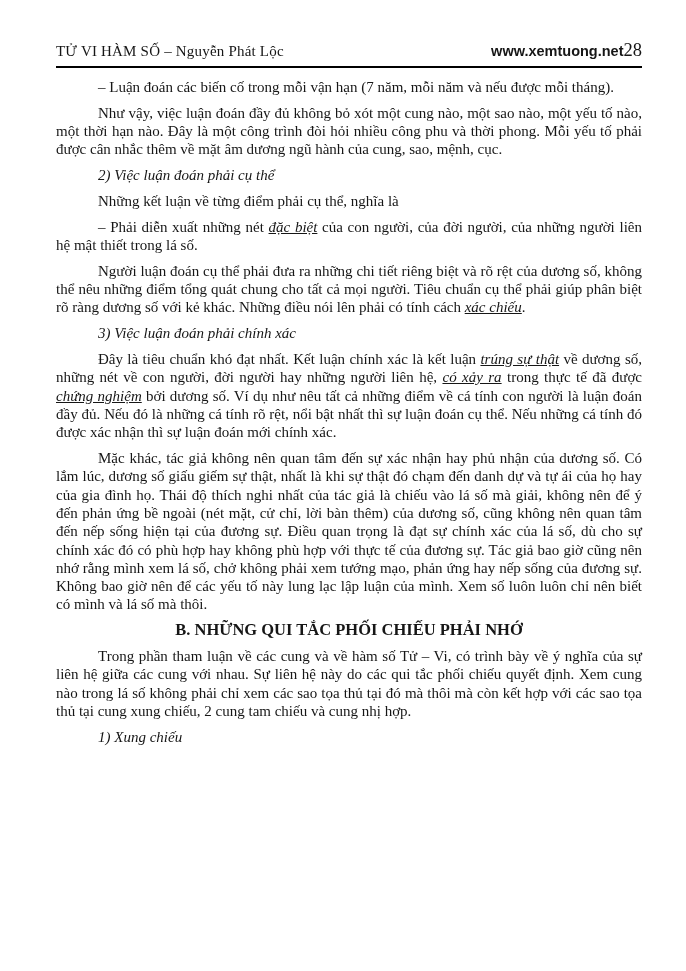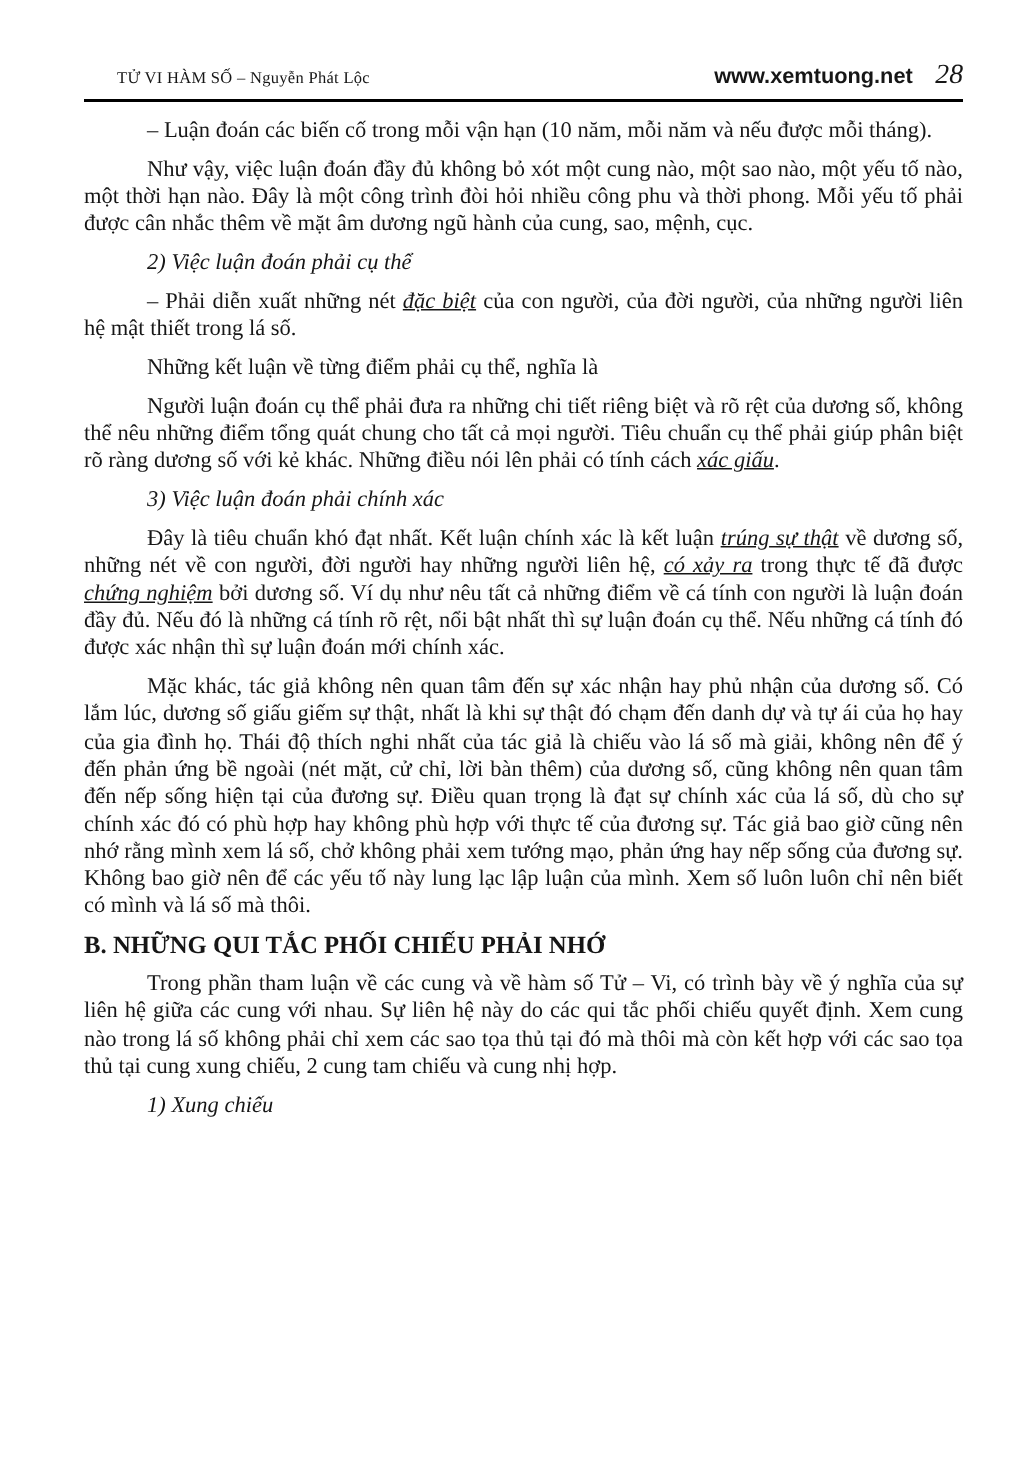--- a/index.html
+++ b/index.html
@@ -17,79 +17,76 @@
     box-sizing: border-box;
     padding: 40px 44px 0 56px;
     overflow: hidden;
   }
   .header-row {
     display: flex;
     justify-content: space-between;
     align-items: baseline;
   }
   .book-title {
-    font-size: 11px;
+    font-size: 15px;
     letter-spacing: 0.2px;
     white-space: nowrap;
-    margin-left: 22px;
   }
   .header-right { white-space: nowrap; }
   .site {
     font-family: "Liberation Sans", "DejaVu Sans", sans-serif;
     font-weight: bold;
     font-size: 14.5px;
   }
   .pageno {
-    font-style: italic;
     font-size: 18.5px;
-    margin-left: 15px;
   }
   .header-rule {
     border: 0;
     border-top: 2px solid #000000;
     margin: 5px 0 0 0;
   }
   .doc {
     margin-top: 10px;
     font-size: 15px;
     line-height: 18.3px;
     text-align: justify;
   }
   .doc p { margin: 0 0 7.5px 0; }
   p.para { text-indent: 42px; }
   p.sub  { text-indent: 42px; font-style: italic; }
   p.heading {
     margin-top: 4px;
     font-weight: bold;
     font-size: 16.5px;
     text-indent: 0;
-    text-align: left;
+    text-align: center;
   }
   .u  { }
   .iu { font-style: italic; text-decoration: underline; }
 </style>
 </head>
 <body>
 
 <div class="page">
   <div class="header">
     <div class="header-row">
       <span class="book-title">TỬ VI HÀM SỐ – Nguyễn Phát Lộc</span>
       <span class="header-right"><span class="site">www.xemtuong.net</span><span class="pageno">28</span></span>
     </div>
     <div class="header-rule"></div>
   </div>
 
   <div class="doc">
-      <p class="para"><span>– Luận đoán các biến cố trong mỗi vận hạn (10 năm, mỗi năm và nếu được mỗi tháng).</span></p>
+      <p class="para"><span>– Luận đoán các biến cố trong mỗi vận hạn (7 năm, mỗi năm và nếu được mỗi tháng).</span></p>
       <p class="para"><span>Như vậy, việc luận đoán đầy đủ không bỏ xót một cung nào, một sao nào, một yếu tố nào, một thời hạn nào. Đây là một công trình đòi hỏi nhiều công phu và thời phong. Mỗi yếu tố phải được cân nhắc thêm về mặt âm dương ngũ hành của cung, sao, mệnh, cục.</span></p>
       <p class="sub"><span>2) </span><span class="u">Việc luận đoán phải cụ thể</span></p>
+      <p class="para"><span>Những kết luận về từng điểm phải cụ thể, nghĩa là</span></p>
       <p class="para"><span>– Phải diễn xuất những nét </span><span class="iu">đặc biệt</span><span> của con người, của đời người, của những người liên hệ mật thiết trong lá số.</span></p>
-      <p class="para"><span>Những kết luận về từng điểm phải cụ thể, nghĩa là</span></p>
-      <p class="para"><span>Người luận đoán cụ thể phải đưa ra những chi tiết riêng biệt và rõ rệt của dương số, không thể nêu những điểm tổng quát chung cho tất cả mọi người. Tiêu chuẩn cụ thể phải giúp phân biệt rõ ràng dương số với kẻ khác. Những điều nói lên phải có tính cách </span><span class="iu">xác giấu</span><span>.</span></p>
+      <p class="para"><span>Người luận đoán cụ thể phải đưa ra những chi tiết riêng biệt và rõ rệt của dương số, không thể nêu những điểm tổng quát chung cho tất cả mọi người. Tiêu chuẩn cụ thể phải giúp phân biệt rõ ràng dương số với kẻ khác. Những điều nói lên phải có tính cách </span><span class="iu">xác chiếu</span><span>.</span></p>
       <p class="sub"><span>3) </span><span class="u">Việc luận đoán phải chính xác</span></p>
       <p class="para"><span>Đây là tiêu chuẩn khó đạt nhất. Kết luận chính xác là kết luận </span><span class="iu">trúng sự thật</span><span> về dương số, những nét về con người, đời người hay những người liên hệ, </span><span class="iu">có xảy ra</span><span> trong thực tế đã được </span><span class="iu">chứng nghiệm</span><span> bởi dương số. Ví dụ như nêu tất cả những điểm về cá tính con người là luận đoán đầy đủ. Nếu đó là những cá tính rõ rệt, nổi bật nhất thì sự luận đoán cụ thể. Nếu những cá tính đó được xác nhận thì sự luận đoán mới chính xác.</span></p>
       <p class="para"><span>Mặc khác, tác giả không nên quan tâm đến sự xác nhận hay phủ nhận của dương số. Có lắm lúc, dương số giấu giếm sự thật, nhất là khi sự thật đó chạm đến danh dự và tự ái của họ hay của gia đình họ. Thái độ thích nghi nhất của tác giả là chiếu vào lá số mà giải, không nên để ý đến phản ứng bề ngoài (nét mặt, cử chỉ, lời bàn thêm) của dương số, cũng không nên quan tâm đến nếp sống hiện tại của đương sự. Điều quan trọng là đạt sự chính xác của lá số, dù cho sự chính xác đó có phù hợp hay không phù hợp với thực tế của đương sự. Tác giả bao giờ cũng nên nhớ rằng mình xem lá số, chở không phải xem tướng mạo, phản ứng hay nếp sống của đương sự. Không bao giờ nên để các yếu tố này lung lạc lập luận của mình. Xem số luôn luôn chỉ nên biết có mình và lá số mà thôi.</span></p>
       <p class="heading"><span>B. </span><span class="u">NHỮNG QUI TẮC PHỐI CHIẾU PHẢI NHỚ</span></p>
       <p class="para"><span>Trong phần tham luận về các cung và về hàm số Tử – Vi, có trình bày về ý nghĩa của sự liên hệ giữa các cung với nhau. Sự liên hệ này do các qui tắc phối chiếu quyết định. Xem cung nào trong lá số không phải chỉ xem các sao tọa thủ tại đó mà thôi mà còn kết hợp với các sao tọa thủ tại cung xung chiếu, 2 cung tam chiếu và cung nhị hợp.</span></p>
       <p class="sub"><span>1) </span><span class="u">Xung chiếu</span></p>
     </div>
 </div>
 
 </body></html>

